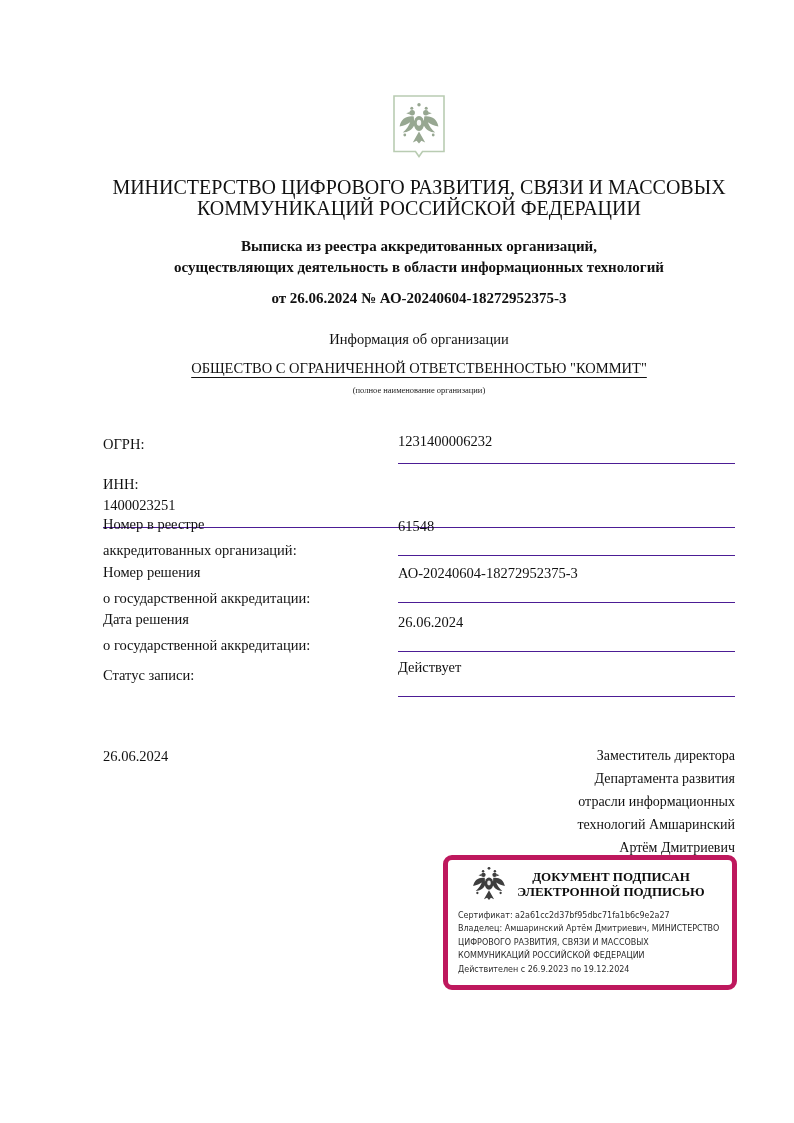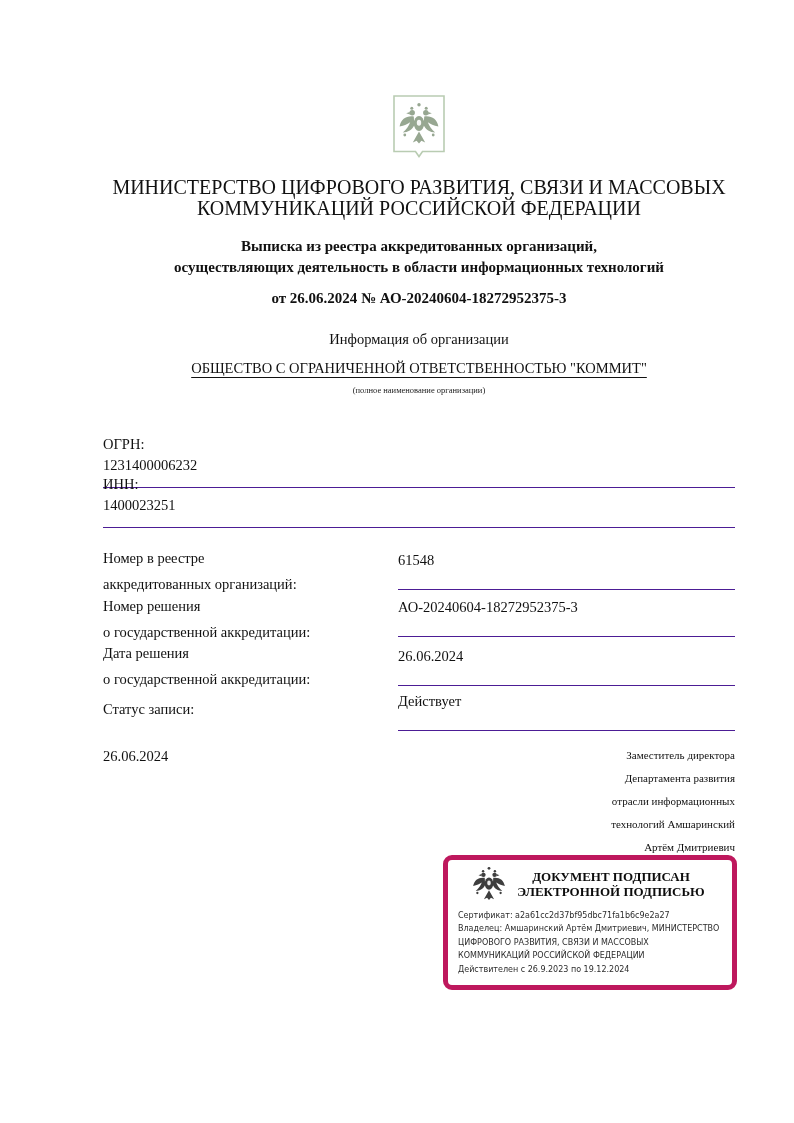--- a/index.html
+++ b/index.html
@@ -26,27 +26,27 @@
   .org-caption{position:absolute;top:385px;left:0;width:632px;font-size:8.5px;color:#222;}
 
   .fields{position:absolute;top:430px;left:0;width:632px;}
   .field-row{display:flex;}
   .field-label{width:295px;font-size:14.5px;line-height:26px;}
   .field-value{
     flex:1;border-bottom:1px solid #4c1d95;
     font-size:14.5px;
     display:flex;align-items:flex-end;
   }
-  .row-h34{height:34px;flex-direction:column;} .row-h44{height:44px;flex-direction:column;} .row-h48{height:48px;margin-top:34px;}
+  .row-h34{height:34px;} .row-h44{height:44px;flex-direction:column;} .row-h48{height:48px;}
   .row-h47{height:47px;} .row-h49{height:49px;} .row-h45{height:45px;}
   .pb13{padding-bottom:13px;} .pb20{padding-bottom:20px;}
   .lp0{padding-top:1px;} .lp6{padding-top:7px;} .lp2{padding-top:3px;} .lp9{padding-top:10px;}
 
   .footer-date{position:absolute;top:748px;left:0;font-size:14.5px;}
-  .signatory{position:absolute;top:744px;right:0;text-align:right;font-size:11px;line-height:23px;}
+  .signatory{position:absolute;top:744px;right:0;text-align:right;font-size:14px;line-height:23px;}
 
   .stamp{
     position:absolute;left:443px;top:855px;width:294px;height:135px;
     border:5px solid #be185d;border-radius:9px;background:#ffffff;
     box-sizing:border-box;
   }
   .stamp-header{display:flex;align-items:center;padding:6px 18px 0 22px;}
   .stamp-eagle{flex:0 0 auto;}
   .stamp-title{
     flex:1;text-align:center;font-weight:bold;font-size:13px;line-height:15px;

